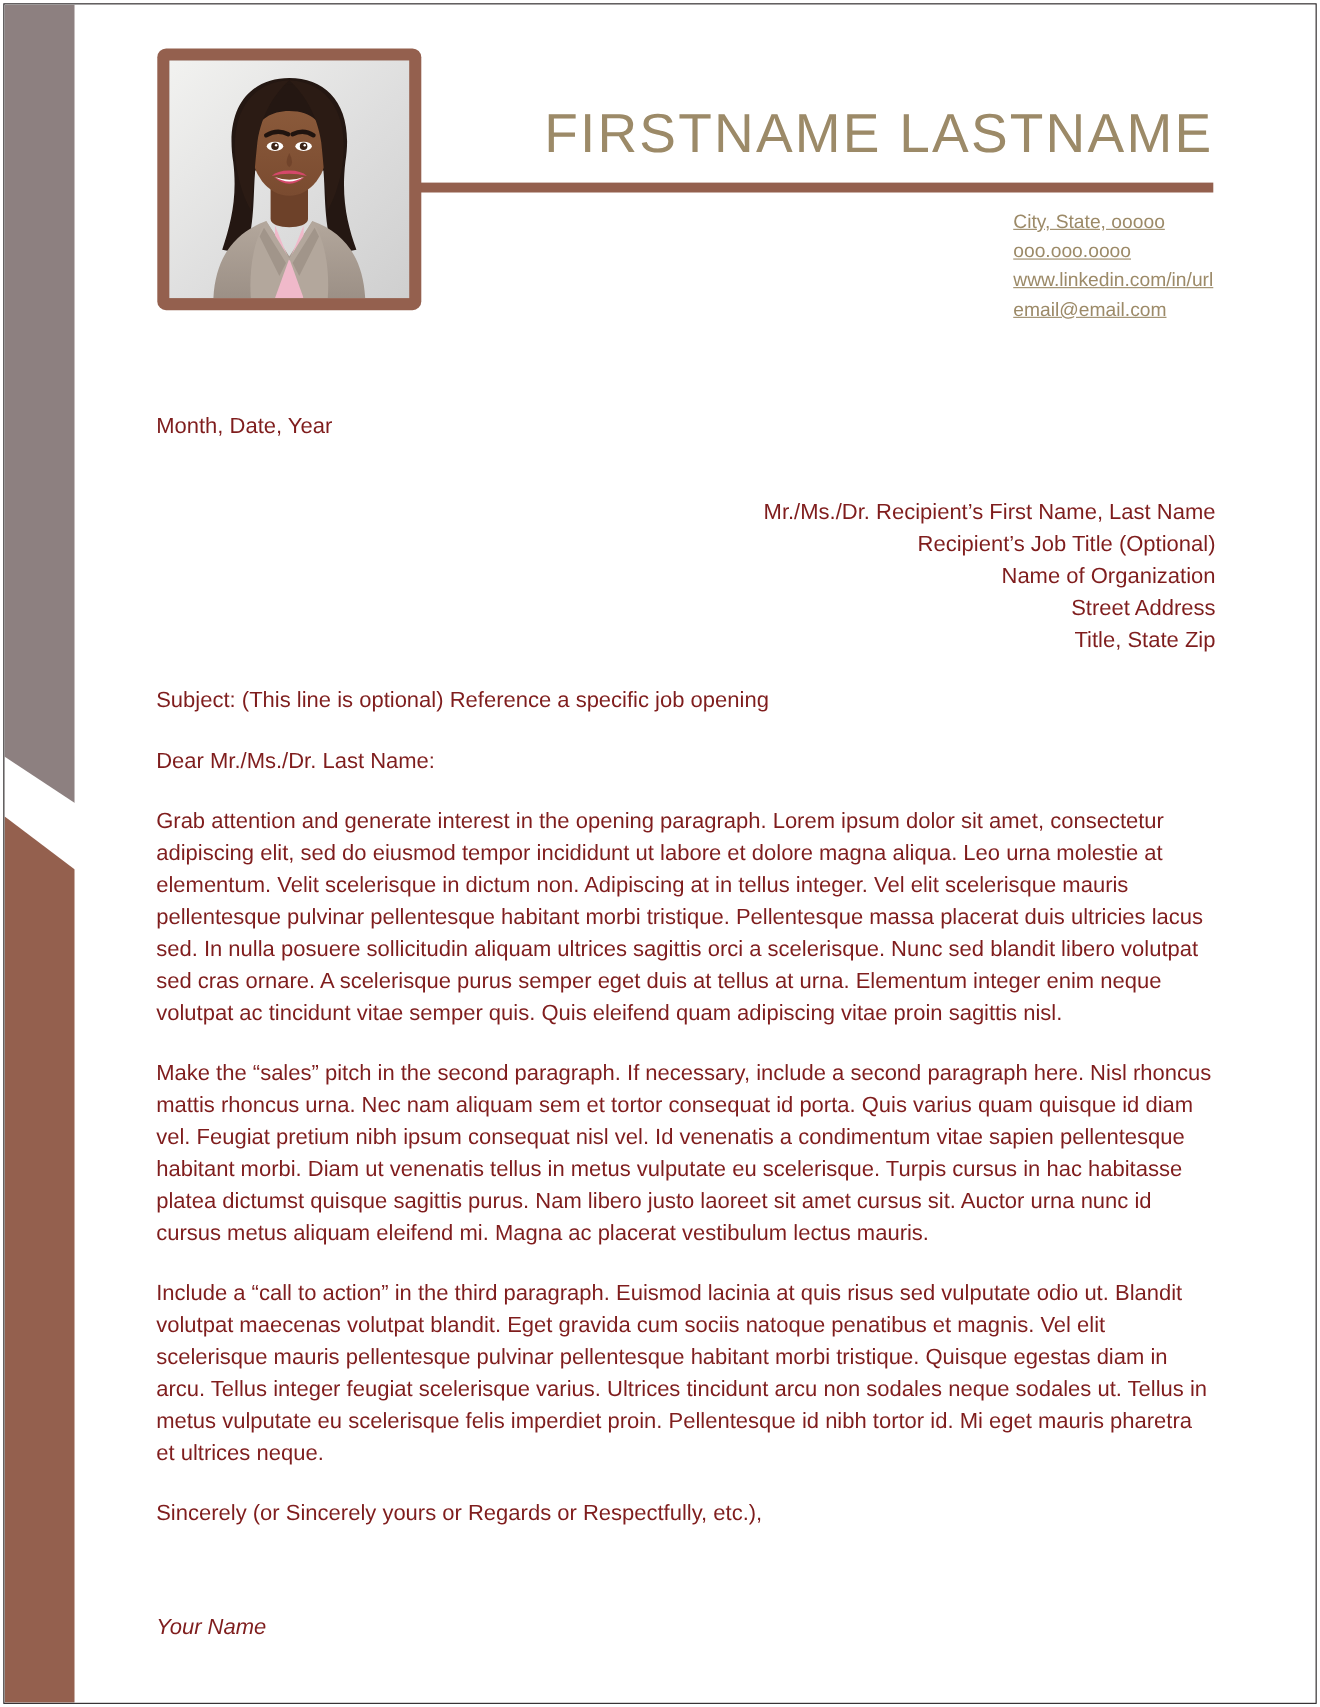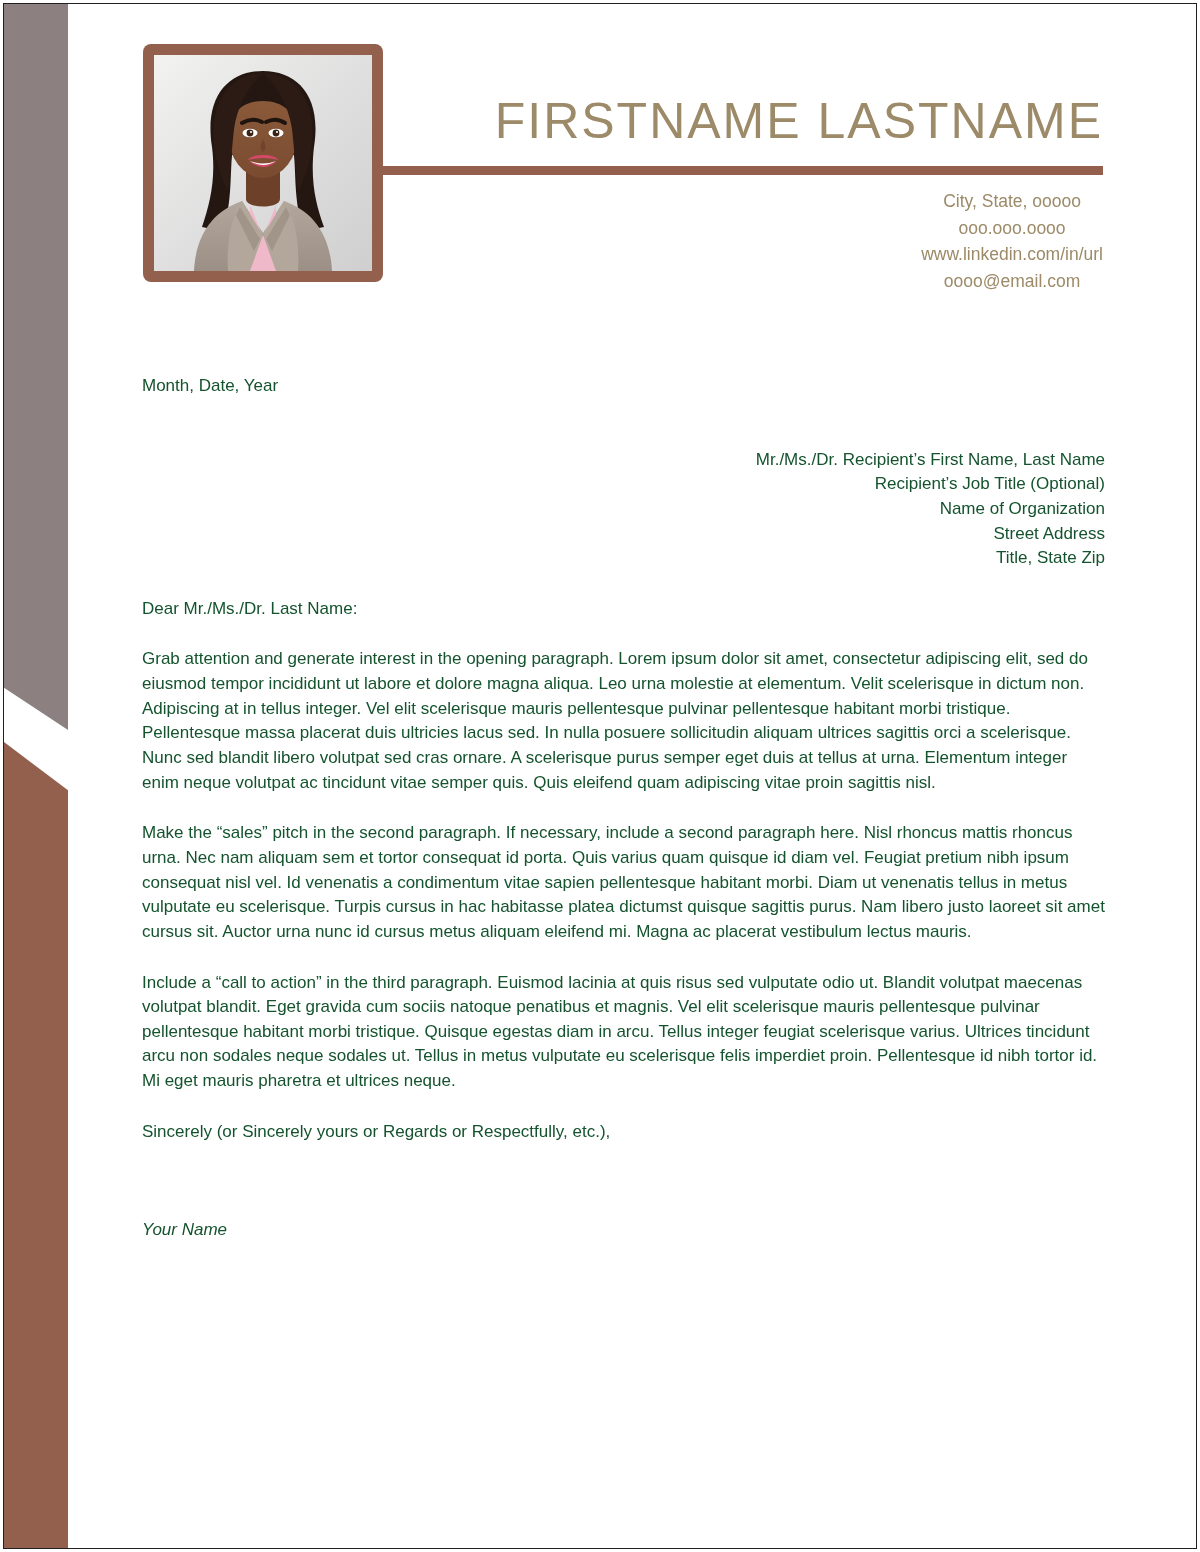--- a/index.html
+++ b/index.html
@@ -106,35 +106,36 @@
     width: 730px;
     height: 9px;
     background: #94604e;
     z-index: 11;
   }
 
   .contact-block {
     position: absolute;
     right: 97px;
     top: 188px;
-    text-align: center;
+    text-align: left;
     color: #9c8a68;
     font-size: 17.5px;
     line-height: 1.52;
+    text-decoration: underline;
   }
   .contact-line { display: block; white-space: nowrap; }
 
   
   .letter {
     position: absolute;
     left: 142px;
     top: 374px;
     width: 963px;
-    color: #14532d;
-    font-size: 17px;
+    color: #7f1d1d;
+    font-size: 20px;
     line-height: 1.45;
     z-index: 10;
   }
 
   .date-line { margin: 0 0 49px 0; }
 
   .recipient-block { margin: 0 0 26px 0; text-align: right; }
   .recipient-line { display: block; }
 
   .subject-line { margin: 0 0 26px 0; }
@@ -220,37 +221,38 @@
     </div>
 
     <div class="header-rule"></div>
 
     <div class="name-title">FIRSTNAME LASTNAME</div>
 
     <div class="contact-block">
       <span class="contact-line">City, State, ooooo</span>
       <span class="contact-line">ooo.ooo.oooo</span>
       <span class="contact-line">www.linkedin.com/in/url</span>
-      <span class="contact-line">oooo@email.com</span>
+      <span class="contact-line">email@email.com</span>
     </div>
 
   </div>
 
   <div class="letter">
 
     <p class="date-line">Month, Date, Year</p>
 
     <div class="recipient-block">
       <span class="recipient-line">Mr./Ms./Dr. Recipient’s First Name, Last Name</span>
       <span class="recipient-line">Recipient’s Job Title (Optional)</span>
       <span class="recipient-line">Name of Organization</span>
       <span class="recipient-line">Street Address</span>
       <span class="recipient-line">Title, State Zip</span>
     </div>
 
+    <p class="subject-line">Subject: (This line is optional) Reference a specific job opening</p>
 
     <p class="salutation">Dear Mr./Ms./Dr. Last Name:</p>
 
     <p class="body-para">Grab attention and generate interest in the opening paragraph. Lorem ipsum dolor sit amet, consectetur adipiscing elit, sed do eiusmod tempor incididunt ut labore et dolore magna aliqua. Leo urna molestie at elementum. Velit scelerisque in dictum non. Adipiscing at in tellus integer. Vel elit scelerisque mauris pellentesque pulvinar pellentesque habitant morbi tristique. Pellentesque massa placerat duis ultricies lacus sed. In nulla posuere sollicitudin aliquam ultrices sagittis orci a scelerisque. Nunc sed blandit libero volutpat sed cras ornare. A scelerisque purus semper eget duis at tellus at urna. Elementum integer enim neque volutpat ac tincidunt vitae semper quis. Quis eleifend quam adipiscing vitae proin sagittis nisl.</p>
     <p class="body-para">Make the “sales” pitch in the second paragraph. If necessary, include a second paragraph here. Nisl rhoncus mattis rhoncus urna. Nec nam aliquam sem et tortor consequat id porta. Quis varius quam quisque id diam vel. Feugiat pretium nibh ipsum consequat nisl vel. Id venenatis a condimentum vitae sapien pellentesque habitant morbi. Diam ut venenatis tellus in metus vulputate eu scelerisque. Turpis cursus in hac habitasse platea dictumst quisque sagittis purus. Nam libero justo laoreet sit amet cursus sit. Auctor urna nunc id cursus metus aliquam eleifend mi. Magna ac placerat vestibulum lectus mauris.</p>
     <p class="body-para">Include a “call to action” in the third paragraph. Euismod lacinia at quis risus sed vulputate odio ut. Blandit volutpat maecenas volutpat blandit. Eget gravida cum sociis natoque penatibus et magnis. Vel elit scelerisque mauris pellentesque pulvinar pellentesque habitant morbi tristique. Quisque egestas diam in arcu. Tellus integer feugiat scelerisque varius. Ultrices tincidunt arcu non sodales neque sodales ut. Tellus in metus vulputate eu scelerisque felis imperdiet proin. Pellentesque id nibh tortor id. Mi eget mauris pharetra et ultrices neque.</p>
 
     <p class="closing">Sincerely (or Sincerely yours or Regards or Respectfully, etc.),</p>
 
     <p class="signature-name">Your Name</p>

